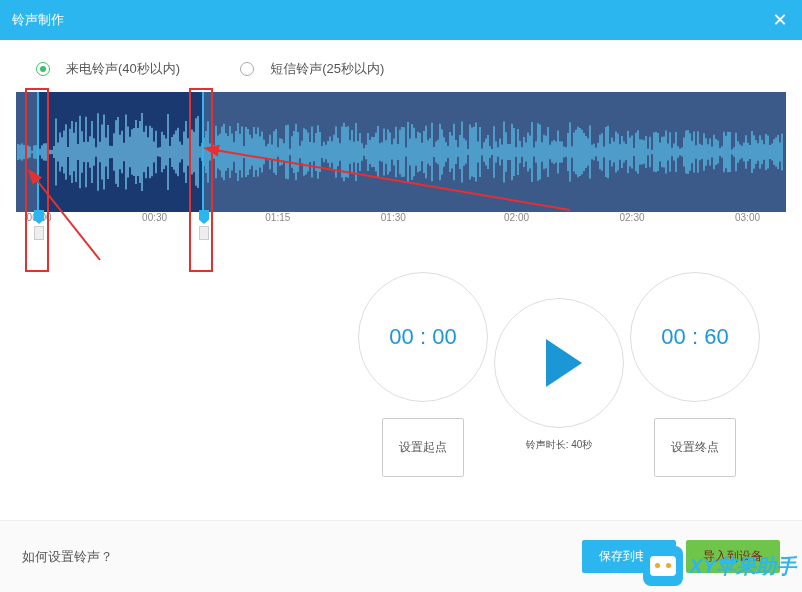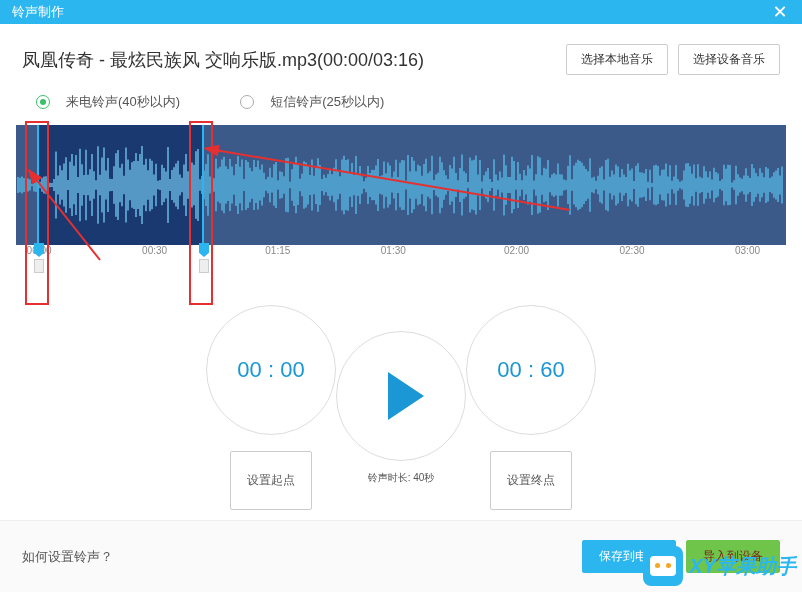--- a/index.html
+++ b/index.html
@@ -1,17 +1,17 @@
 <!DOCTYPE html>
 <html><head>
 <meta charset="utf-8">
 <style>
 * { margin: 0; padding: 0; box-sizing: border-box; }
 body { font-family: "Microsoft YaHei", Arial, sans-serif; background: #fff; width: 802px; height: 592px; overflow: hidden; position: relative; }
-.titlebar { background: #2bb6ef; height: 24px; display: flex; align-items: center; padding: 0 12px; color: #fff; font-size: 13px; justify-content: space-between; }
+.titlebar { background: #2bb6ef; height: 40px; display: flex; align-items: center; padding: 0 12px; color: #fff; font-size: 13px; justify-content: space-between; }
 .close-btn { color: #fff; font-size: 18px; cursor: pointer; width: 20px; text-align: center; }
 .content { padding: 20px 22px 0 22px; }
 .header-row { display: flex; justify-content: space-between; align-items: center; margin-bottom: 18px; }
 .file-title { font-size: 18px; color: #333; }
 .header-buttons { display: flex; gap: 10px; }
 .btn { border: 1px solid #ccc; background: #fff; padding: 6px 14px; font-size: 12px; color: #333; cursor: pointer; border-radius: 2px; }
 .radio-row { display: flex; gap: 60px; margin-bottom: 14px; font-size: 13px; color: #555; padding-left: 14px; }
 .radio-opt { display: flex; align-items: center; gap: 16px; cursor: pointer; }
 .radio-circle { width: 14px; height: 14px; border-radius: 50%; border: 1px solid #aaa; position: relative; }
 .radio-circle.selected { border-color: #3bc06a; }
@@ -21,21 +21,21 @@
 .waveform-selected { position: absolute; left: 22px; width: 165px; top: 0; height: 120px; background: #1a3970; }
 .wave-svg { position: absolute; left: 0; right: 0; top: 0; height: 120px; width: 100%; }
 .timeline { position: absolute; left: 0; right: 0; top: 120px; height: 20px; display: flex; font-size: 10px; color: #888; }
 .time-tick { position: absolute; transform: translateX(-50%); }
 .marker { position: absolute; top: 0; width: 8px; height: 155px; }
 .marker-line { width: 2px; height: 120px; background: #2bb6ef; margin: 0 auto; }
 .marker-flag { width: 10px; height: 14px; background: #2bb6ef; margin: -2px auto 0; clip-path: polygon(0 0, 100% 0, 100% 70%, 50% 100%, 0 70%); }
 .marker-handle { width: 10px; height: 14px; background: #eee; border: 1px solid #ccc; margin: 2px auto 0; }
 .red-box { position: absolute; border: 2px solid #e63030; }
 .arrow-svg { position: absolute; left: 0; top: 0; width: 100%; height: 100%; pointer-events: none; }
-.controls-row { display: flex; justify-content: center; align-items: center; margin-top: 40px; padding: 0 20px; }
+.controls-row { display: flex; justify-content: flex-end; align-items: center; margin-top: 40px; padding: 0 20px; gap: 6px; }
 .circle-disp { width: 130px; height: 130px; border-radius: 50%; border: 1px solid #ddd; display: flex; align-items: center; justify-content: center; font-size: 22px; color: #1a97d4; position: relative; }
 .play-circle { cursor: pointer; }
 .play-tri { width: 0; height: 0; border-left: 36px solid #1a97d4; border-top: 24px solid transparent; border-bottom: 24px solid transparent; margin-left: 10px; }
 .under-label { text-align: center; margin-top: 10px; font-size: 10px; color: #555; }
 .small-btn { border: 1px solid #ccc; background: #fff; padding: 20px 16px; font-size: 12px; color: #555; cursor: pointer; border-radius: 2px; display: inline-block; margin-top: 16px; }
 .col { text-align: center; }
 .footer { position: absolute; bottom: 0; left: 0; right: 0; height: 72px; border-top: 1px solid #eee; display: flex; align-items: center; justify-content: space-between; padding: 0 22px; background: #fafafa; }
 .help-link { font-size: 13px; color: #555; cursor: pointer; }
 .footer-btns { display: flex; gap: 10px; }
 .btn-primary { background: #2bb6ef; color: #fff; border: 1px solid #2bb6ef; padding: 7px 16px; font-size: 12px; cursor: pointer; border-radius: 2px; }
@@ -49,27 +49,20 @@
 </style>
 </head>
 <body>
 
 <div class="titlebar">
   <span>铃声制作</span>
   <span class="close-btn">✕</span>
 </div>
 
 <div class="content">
-  <div class="header-row">
-    <div class="file-title">凤凰传奇 - 最炫民族风 交响乐版.mp3(00:00/03:16)</div>
-    <div class="header-buttons">
-      <button class="btn">选择本地音乐</button>
-      <button class="btn">选择设备音乐</button>
-    </div>
-  </div>
 
   <div class="radio-row">
     <div class="radio-opt">
       <span class="radio-circle selected"></span>
       <span>来电铃声(40秒以内)</span>
     </div>
     <div class="radio-opt">
       <span class="radio-circle"></span>
       <span>短信铃声(25秒以内)</span>
     </div>

